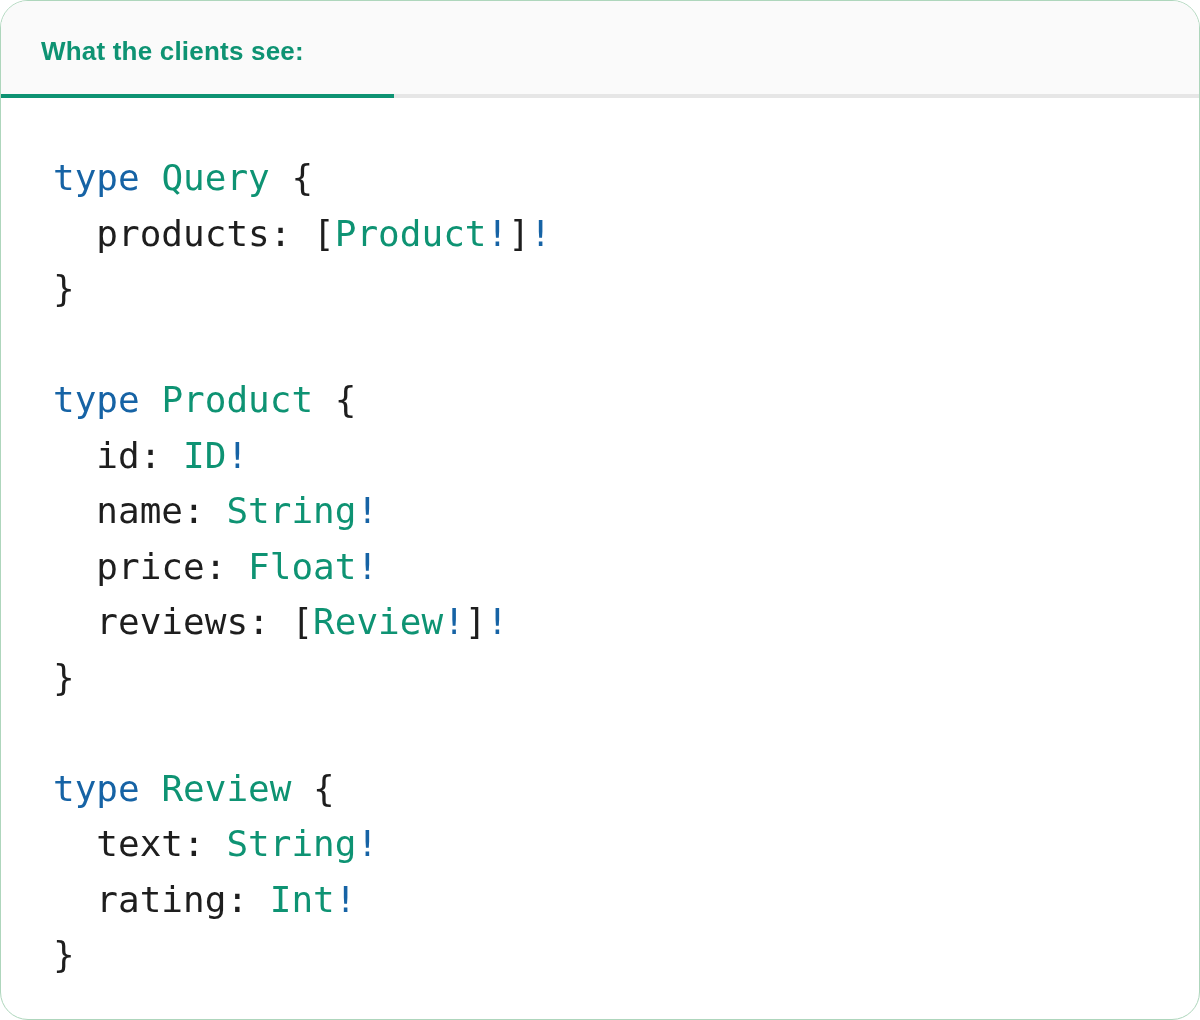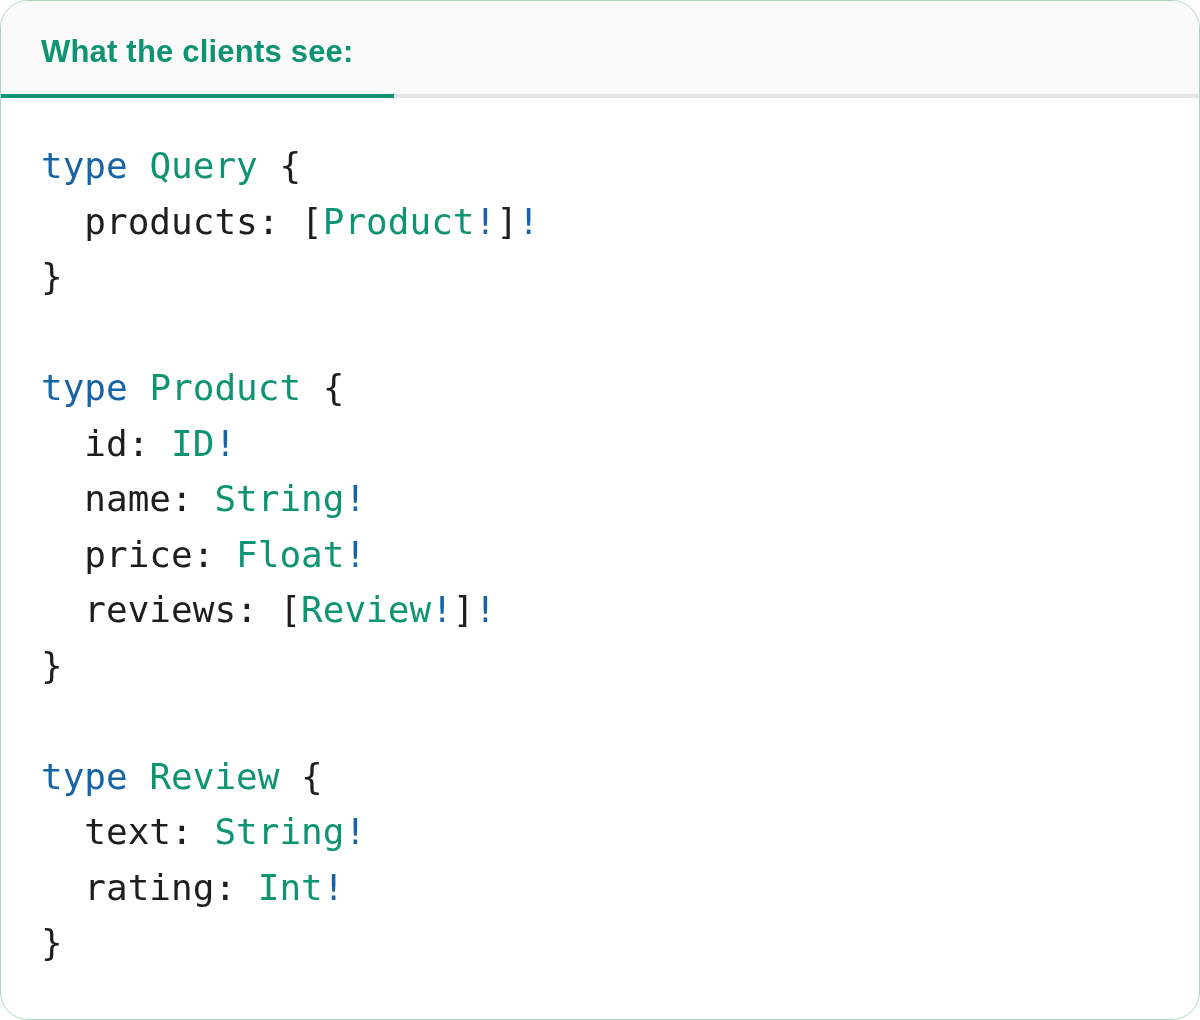--- a/index.html
+++ b/index.html
@@ -36,32 +36,32 @@
   }
   .tab {
     width: 393px;
     border-bottom: 4px solid var(--accent-green);
     display: flex;
     align-items: center;
     padding: 8px 0 0 40px;
   }
   .tab-label {
     font-family: "Liberation Sans", sans-serif;
-    font-size: 31px;
+    font-size: 26px;
     font-weight: 600;
     letter-spacing: 0.2px;
     color: var(--accent-green);
     white-space: nowrap;
   }
   .tab-bar-rest {
     flex: 1;
     border-bottom: 4px solid var(--divider-gray);
   }
   .code {
-    margin: 0;
+    margin: 12px;
     padding: 40px 40px 0 40px;
     font-family: "DejaVu Sans Mono", monospace;
     font-size: 36px;
     line-height: 55.5px;
     background: var(--panel-bg);
   }
   .code-line { white-space: pre; }
   .tok-kw   { color: var(--keyword-blue); }
   .tok-ty   { color: var(--accent-green); }
   .tok-bang { color: var(--keyword-blue); }

